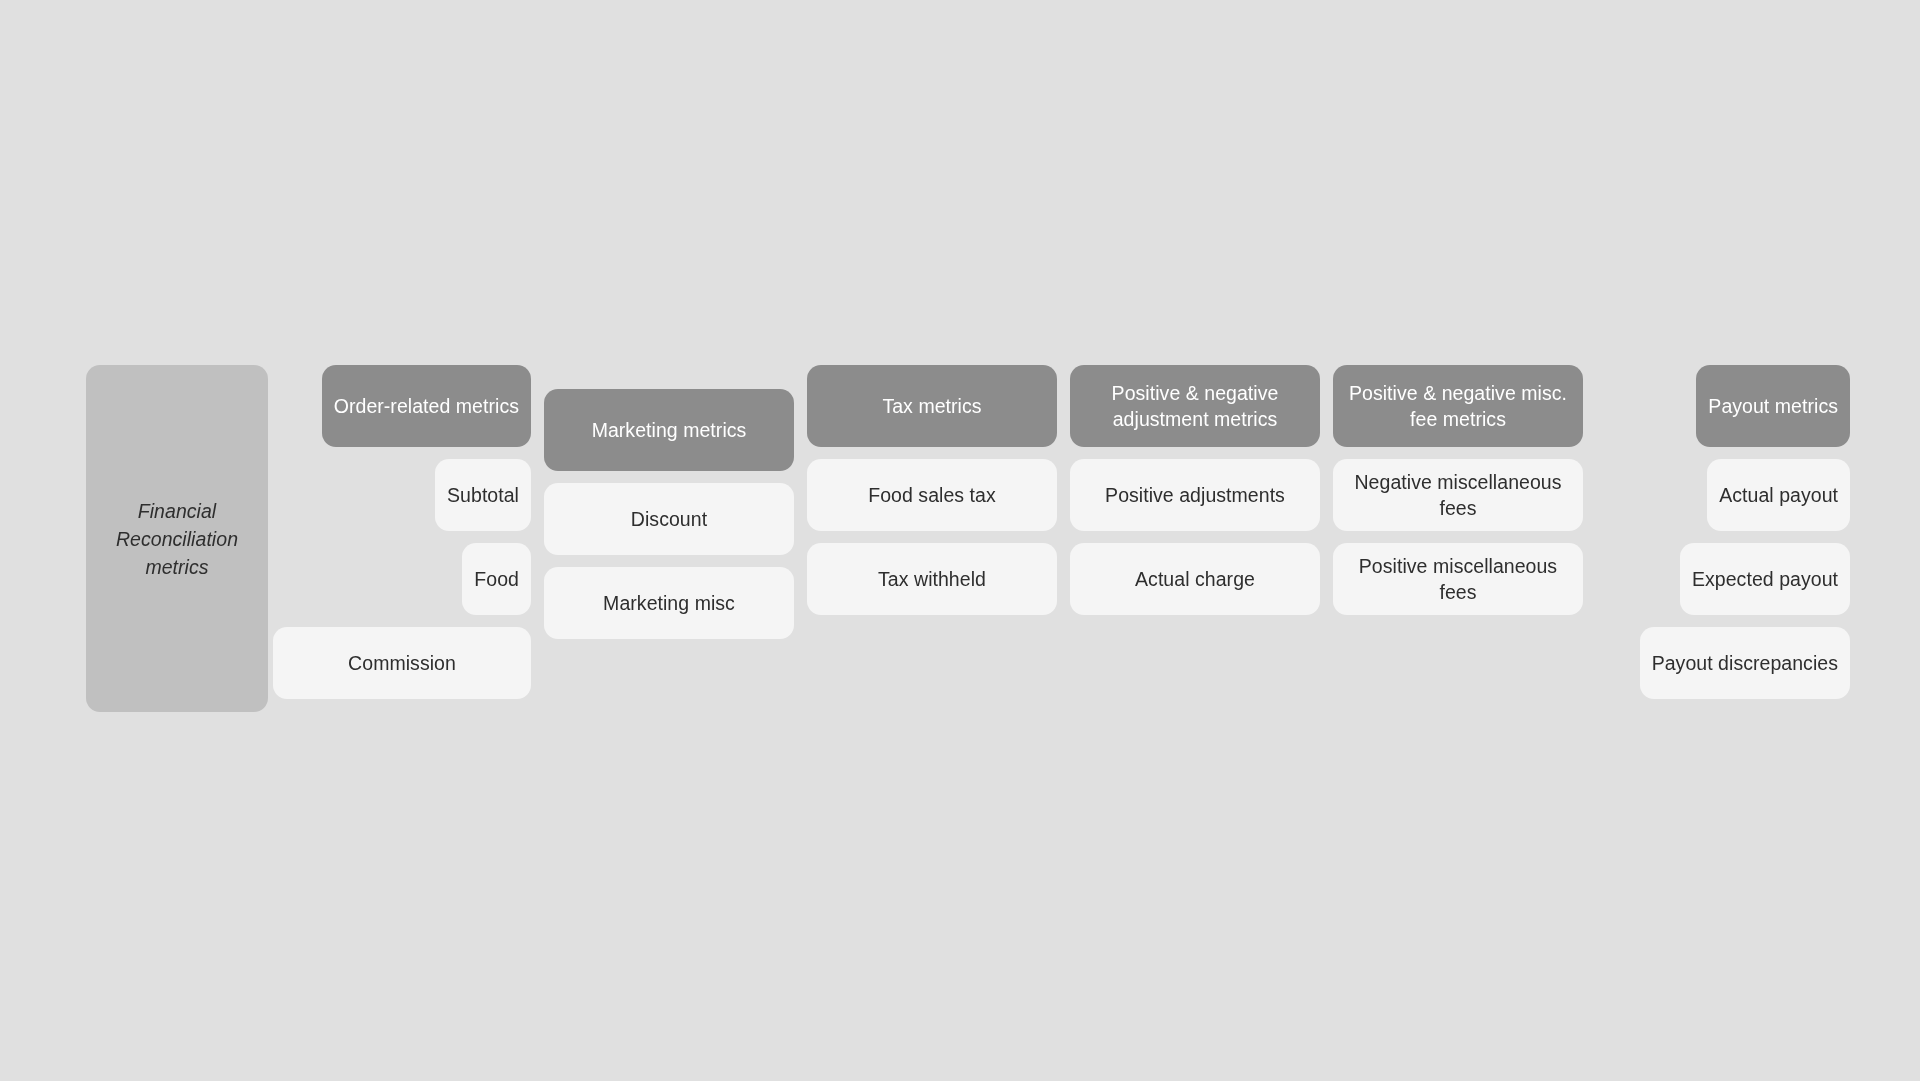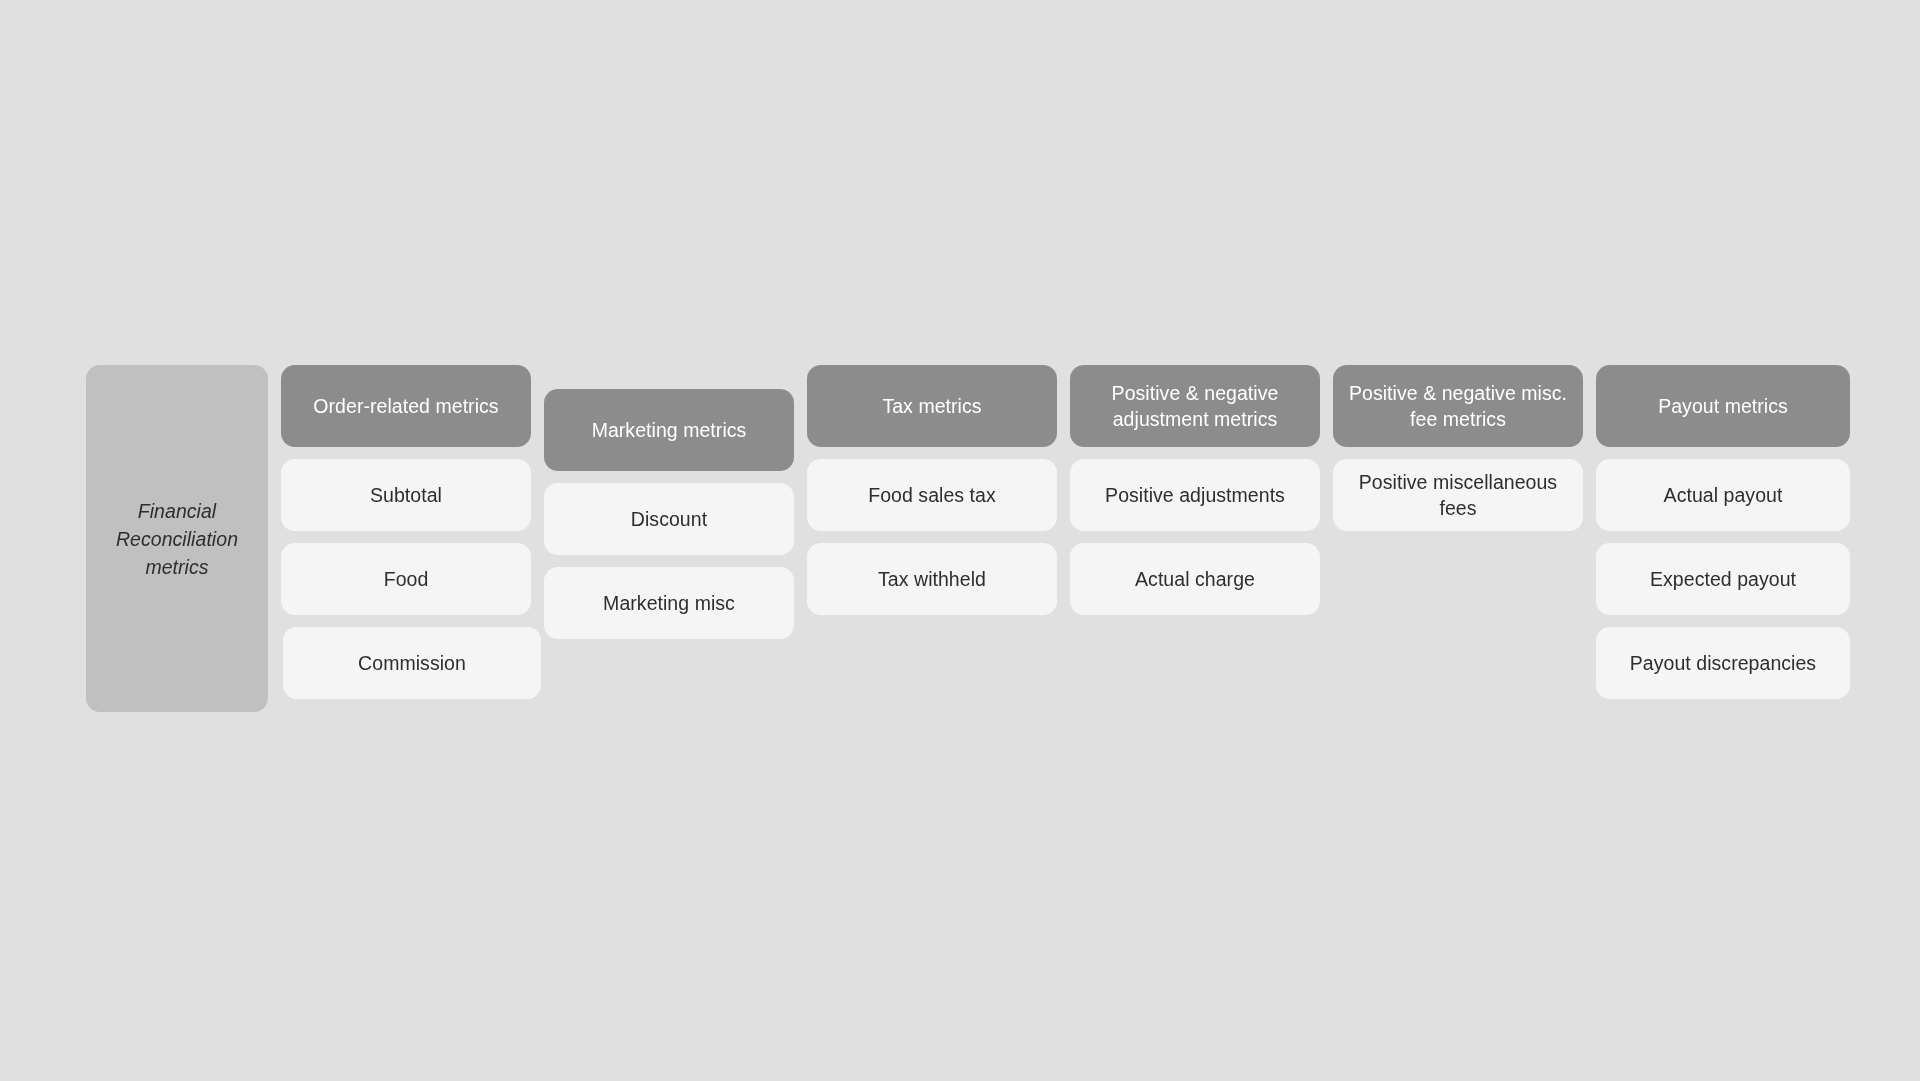--- a/index.html
+++ b/index.html
@@ -54,26 +54,26 @@
     align-items: flex-start;
     gap: 13px;
   }
 
   .column {
     display: flex;
     flex-direction: column;
     gap: 12px;
   }
 
-  .col-w-1 { width: 250px; }
+  .col-w-1 { width: 250px; align-items: flex-end; }
   .col-w-2 { width: 250px; margin-top: 24px; }
   .col-w-3 { width: 250px; }
   .col-w-4 { width: 250px; }
   .col-w-5 { width: 250px; }
-  .col-w-6 { width: 254px; }
+  .col-w-6 { width: 254px; align-items: flex-end; }
 
   .node {
     border-radius: 14px;
     box-sizing: border-box;
     display: flex;
     align-items: center;
     justify-content: center;
     text-align: center;
     padding: 6px 12px;
     letter-spacing: 0.05px;
@@ -165,20 +165,23 @@
       <div class="node item">
         <span class="node-label">Actual charge</span>
       </div>
     </div>
 
     <div class="column col-w-5">
       <div class="node header">
         <span class="node-label">Positive &amp; negative misc. fee metrics</span>
       </div>
       <div class="node item">
+        <span class="node-label">Negative miscellaneous fees</span>
+      </div>
+      <div class="node item">
         <span class="node-label">Positive miscellaneous fees</span>
       </div>
     </div>
 
     <div class="column col-w-6">
       <div class="node header">
         <span class="node-label">Payout metrics</span>
       </div>
       <div class="node item">
         <span class="node-label">Actual payout</span>

